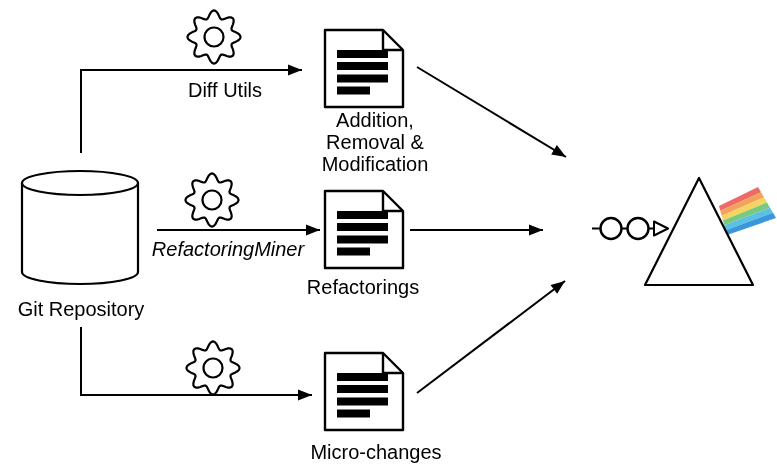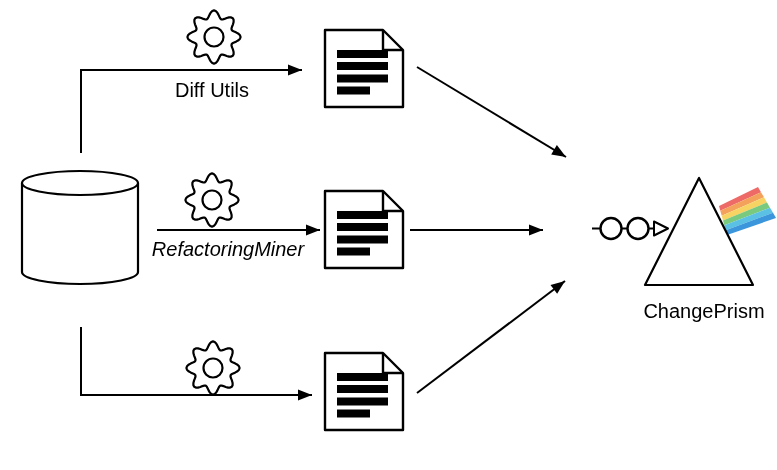--- a/index.html
+++ b/index.html
@@ -84,23 +84,28 @@
       <polygon points="720.3,210.8 761,192.2 764,197.3 721.7,215.7" fill="#f3a15b"></polygon>
       <polygon points="721.7,215.7 764,197.3 767,202.5 723,220.5" fill="#f6d363"></polygon>
       <polygon points="723,220.5 767,202.5 770,207.7 724.3,225.3" fill="#79ca7e"></polygon>
       <polygon points="724.3,225.3 770,207.7 773,212.8 725.7,230.2" fill="#5ac0e4"></polygon>
       <polygon points="725.7,230.2 773,212.8 776,218 727,235" fill="#3b96db"></polygon>
     </g>
 
     <polygon points="699,178 645,285 753,285" fill="#ffffff" stroke="#000000" stroke-width="2.2" stroke-linejoin="round"></polygon>
   </svg>
 
-  <div class="lbl" style="left:212px; top:79px;text-align:center;">Diff Utils</div>
+  <div class="lbl" style="left:225px; top:79px;text-align:center;">Diff Utils</div>
 
+  <div class="lbl" style="left:375px; top:109px;">Addition,
+Removal &amp;
+Modification</div>
 
   <div class="lbl" style="left:228px; top:238px;font-style:italic;">RefactoringMiner</div>
 
+  <div class="lbl" style="left:363px; top:276px;">Refactorings</div>
+
+  <div class="lbl" style="left:81px; top:298px;">Git Repository</div>
 
 
+  <div class="lbl" style="left:376px; top:441px;">Micro-changes</div>
 
-
-  <div class="lbl" style="left:704px; top:300px;">ChangePrism</div>
 </div>
 
 </body></html>

